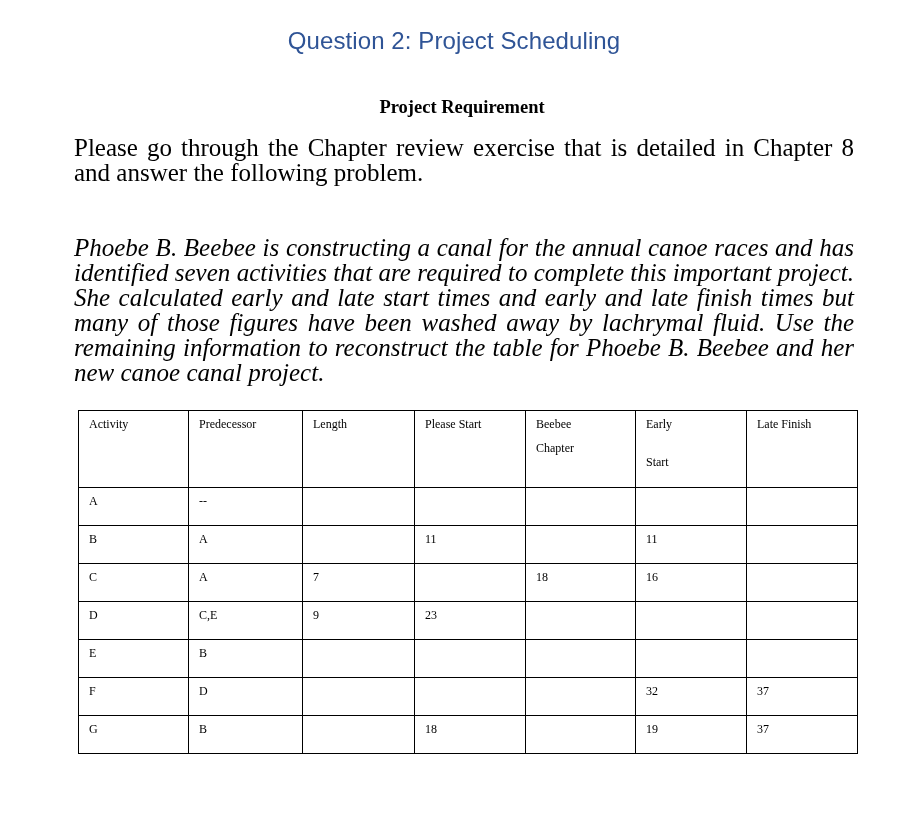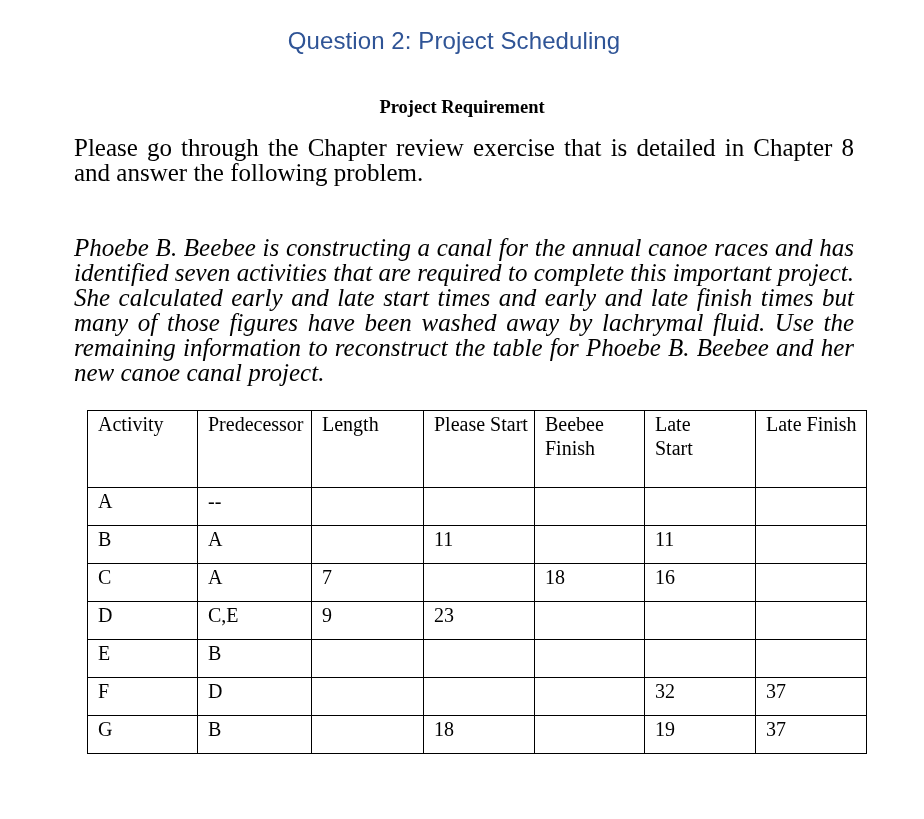--- a/index.html
+++ b/index.html
@@ -41,46 +41,46 @@
       width: 780px;
       font-size: 25px;
       line-height: 25px;
       text-align: justify;
     }
     .para1 { top: 135px; }
     .para2 { top: 235px; font-style: italic; }
 
     table.sched {
       position: absolute;
-      left: 87px;
+      left: 78px;
       top: 410px;
       border-collapse: collapse;
       table-layout: fixed;
       width: 780px;
-      font-size: 20px;
+      font-size: 12px;
       border-radius: 28px;
     }
     table.sched td, table.sched th {
       border: 1.5px solid #000000;
       vertical-align: top;
       text-align: left;
       font-weight: normal;
       padding: 1px 0 0 10px;
       line-height: 24px;
     }
     table.sched th { height: 75px; }
     table.sched td { height: 36px; }
     .c-act { width: 110px; }
     .c-pred { width: 114px; }
     .c-len { width: 112px; }
     .c-es { width: 111px; }
     .c-ef { width: 110px; }
     .c-ls { width: 111px; }
     .c-lf { width: 111px; }
-    th.h-ls span.l2 { display: block; }
+    th.h-ls span.l2 { display: block; margin-top: 14px; }
     .cell-text { display: block; }
   </style>
 </head>
 <body>
 
 <div class="q-title">Question 2: Project Scheduling</div>
 <div class="req-heading">Project Requirement</div>
 
 <div class="para para1">Please go through the Chapter review exercise that is detailed in Chapter 8 and answer the following problem.</div>
 <div class="para para2">Phoebe B. Beebee is constructing a canal for the annual canoe races and has identified seven activities that are required to complete this important project. She calculated early and late start times and early and late finish times but many of those figures have been washed away by lachrymal fluid. Use the remaining information to reconstruct the table for Phoebe B. Beebee and her new canoe canal project.</div>
@@ -96,24 +96,24 @@
       <col class="c-lf">
   </colgroup>
   <thead>
     <tr>
       <th>Activity</th>
       <th>Predecessor</th>
       <th>Length</th>
       <th>Please Start</th>
       <th>
         <span class="cell-text">Beebee</span>
-        <span class="cell-text">Finish</span>
+        <span class="cell-text">Chapter</span>
       </th>
       <th class="h-ls">
-        <span class="cell-text">Late</span>
+        <span class="cell-text">Early</span>
         <span class="cell-text l2">Start</span>
       </th>
       <th>Late Finish</th>
     </tr>
   </thead>
   <tbody>
     <tr>
       <td>A</td>
       <td>--</td>
       <td></td>

